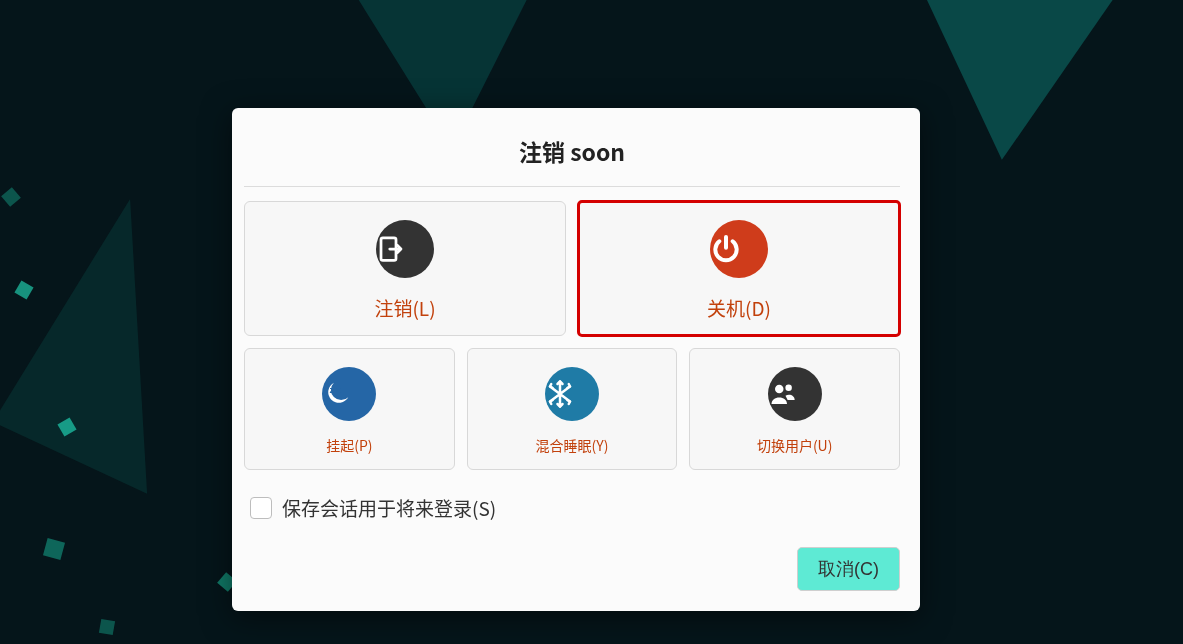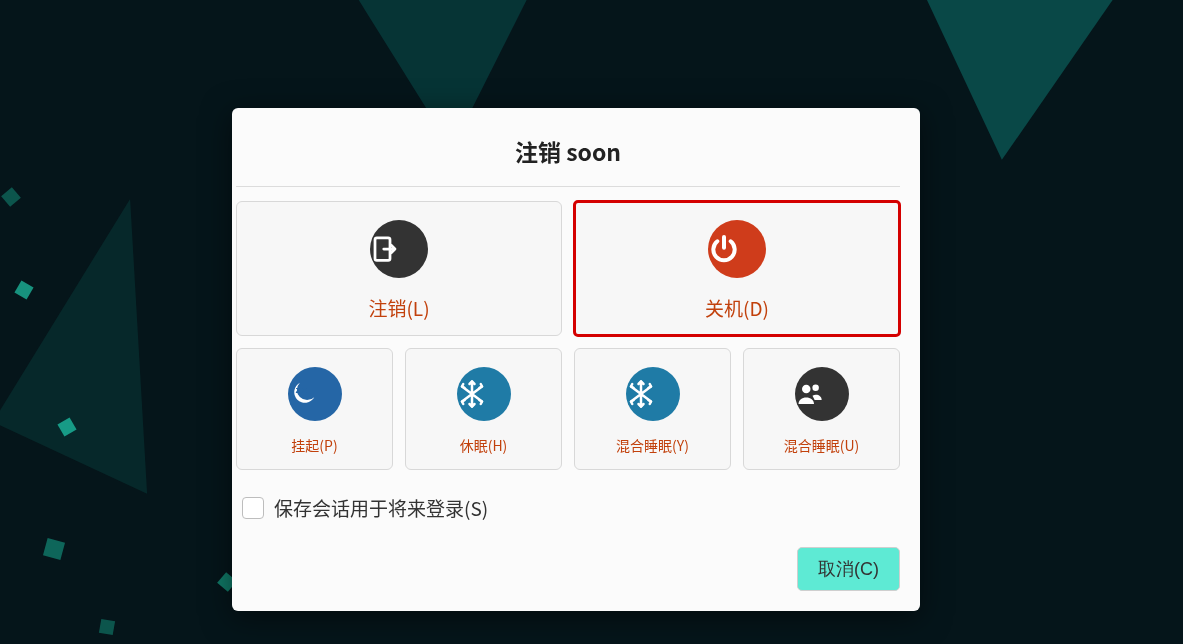--- a/index.html
+++ b/index.html
@@ -29,21 +29,21 @@
   .sq5 { left: 100px; top: 620px; transform: rotate(10deg); background:#0d5c52; }
   .sq6 { left: 4px;  top: 190px; transform: rotate(50deg); background:#0d5c52; }
 
   .dialog {
     position: absolute;
     left: 232px; top: 108px;
     width: 688px;
     background: #fbfbfb;
     border-radius: 6px;
     box-shadow: 0 6px 30px rgba(0,0,0,0.5);
-    padding: 18px 20px 20px 4px;
+    padding: 18px 20px 20px 12px;
   }
   .dialog-title {
     text-align: center;
     font-size: 23px;
     font-weight: 700;
     color: #222;
     padding: 8px 0 18px 0;
   }
   .hr { height: 1px; background: #dcdcdc; margin-bottom: 14px; }
 
@@ -146,50 +146,41 @@
     <div class="btn">
       <div class="icon-circle c-night">
         <svg width="30" height="30" viewBox="0 0 24 24" fill="#fff">
           <path d="M21 14.5A8.5 8.5 0 1 1 9.5 3 7 7 0 0 0 21 14.5Z"></path>
           <text x="6" y="11" font-size="7" fill="#2566a6" font-weight="700">z z</text>
         </svg>
       </div>
       <div class="lbl">挂起(P)</div>
     </div>
 
-    <div class="btn">
-      <div class="icon-circle c-blue">
-        <svg width="30" height="30" viewBox="0 0 24 24" stroke="#fff" stroke-width="2" stroke-linecap="round" fill="none">
-          <path d="M12 2v20M4 6l16 12M4 18 20 6"></path>
-          <path d="M12 2l-2 2m2-2 2 2M12 22l-2-2m2 2 2-2M4 6l2 1M4 6l1-2M20 18l-2-1m2 1-1 2M4 18l1 2M4 18l2-1M20 6l-1-2m1 2-2 1"></path>
-        </svg>
-      </div>
-      <div class="lbl">休眠(H)</div>
-    </div>
 
     <div class="btn">
       <div class="icon-circle c-blue">
         <svg width="30" height="30" viewBox="0 0 24 24" stroke="#fff" stroke-width="2" stroke-linecap="round" fill="none">
           <path d="M12 2v20M4 6l16 12M4 18 20 6"></path>
           <path d="M12 2l-2 2m2-2 2 2M12 22l-2-2m2 2 2-2M4 6l2 1M4 6l1-2M20 18l-2-1m2 1-1 2M4 18l1 2M4 18l2-1M20 6l-1-2m1 2-2 1"></path>
         </svg>
       </div>
       <div class="lbl">混合睡眠(Y)</div>
     </div>
 
     <div class="btn">
       <div class="icon-circle c-dark">
         <svg width="30" height="30" viewBox="0 0 24 24" fill="#fff">
           <circle cx="9" cy="8" r="3.4"></circle>
           <path d="M2.8 20c0-3.3 2.8-5.3 6.2-5.3s6.2 2 6.2 5.3Z"></path>
           <circle cx="16.5" cy="7" r="2.6"></circle>
           <path d="M14 13.4c.8-.5 1.7-.8 2.7-.8 2.6 0 4.6 1.6 4.6 4.2h-5.6"></path>
         </svg>
       </div>
-      <div class="lbl">混合睡眠(U)</div>
+      <div class="lbl">切换用户(U)</div>
     </div>
 
   </div>
 
   <label class="checkbox-row">
     <span class="checkbox-box"></span>
     <span>保存会话用于将来登录(S)</span>
   </label>
 
   <div class="footer">

